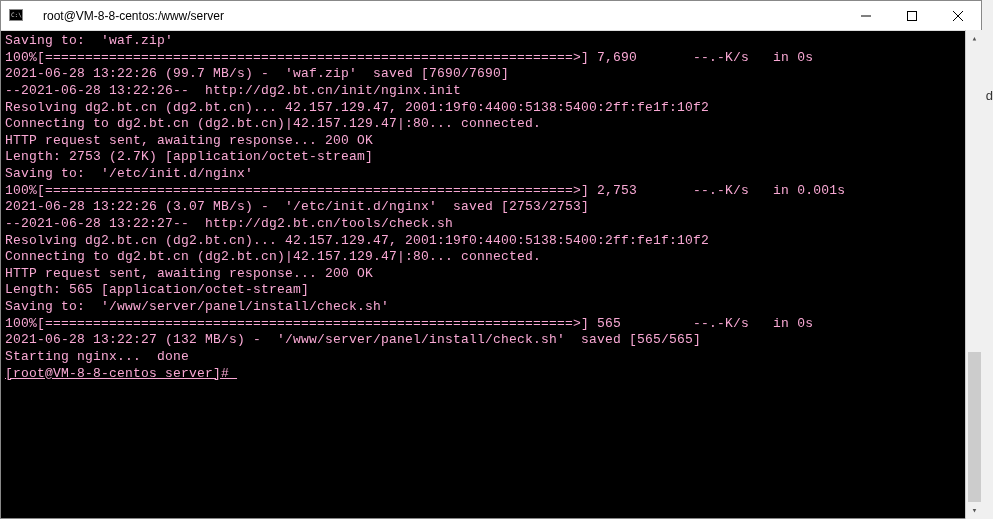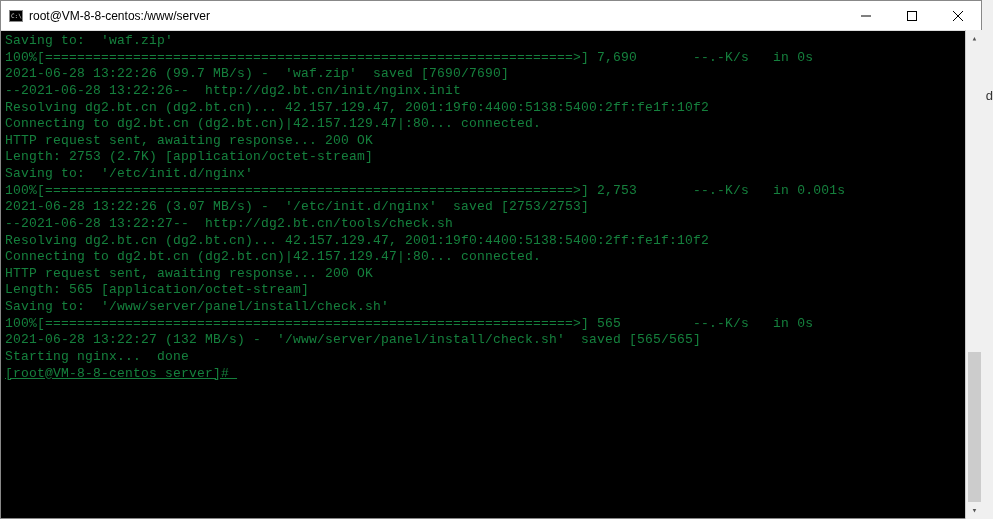--- a/index.html
+++ b/index.html
@@ -30,22 +30,21 @@
       display: flex;
       align-items: center;
       justify-content: space-between;
       padding: 0 0 0 8px;
       font-family: 'Segoe UI', sans-serif;
       font-size: 12px;
       color: #000;
     }
     .titlebar-left {
       display: flex;
-      align-items: center;
-      gap: 6px;
+      gap: 20px;
     }
     .titlebar-icon {
       width: 14px;
       height: 12px;
       background: #000;
       border: 1px solid #888;
       position: relative;
       display: flex;
       align-items: center;
       justify-content: center;
@@ -75,21 +74,21 @@
       font-size: 12px;
       color: #000;
     }
     .titlebar-btn svg {
       width: 10px;
       height: 10px;
     }
     .terminal {
       flex: 1;
       background: #000;
-      color: #15803d;
+      color: #f9a8d4;
       padding: 2px 4px;
       overflow-y: auto;
       white-space: pre;
       line-height: 1.28;
       font-size: 13px;
       letter-spacing: 0.2px;
       position: relative;
     }
     .terminal-line {
       display: block;

